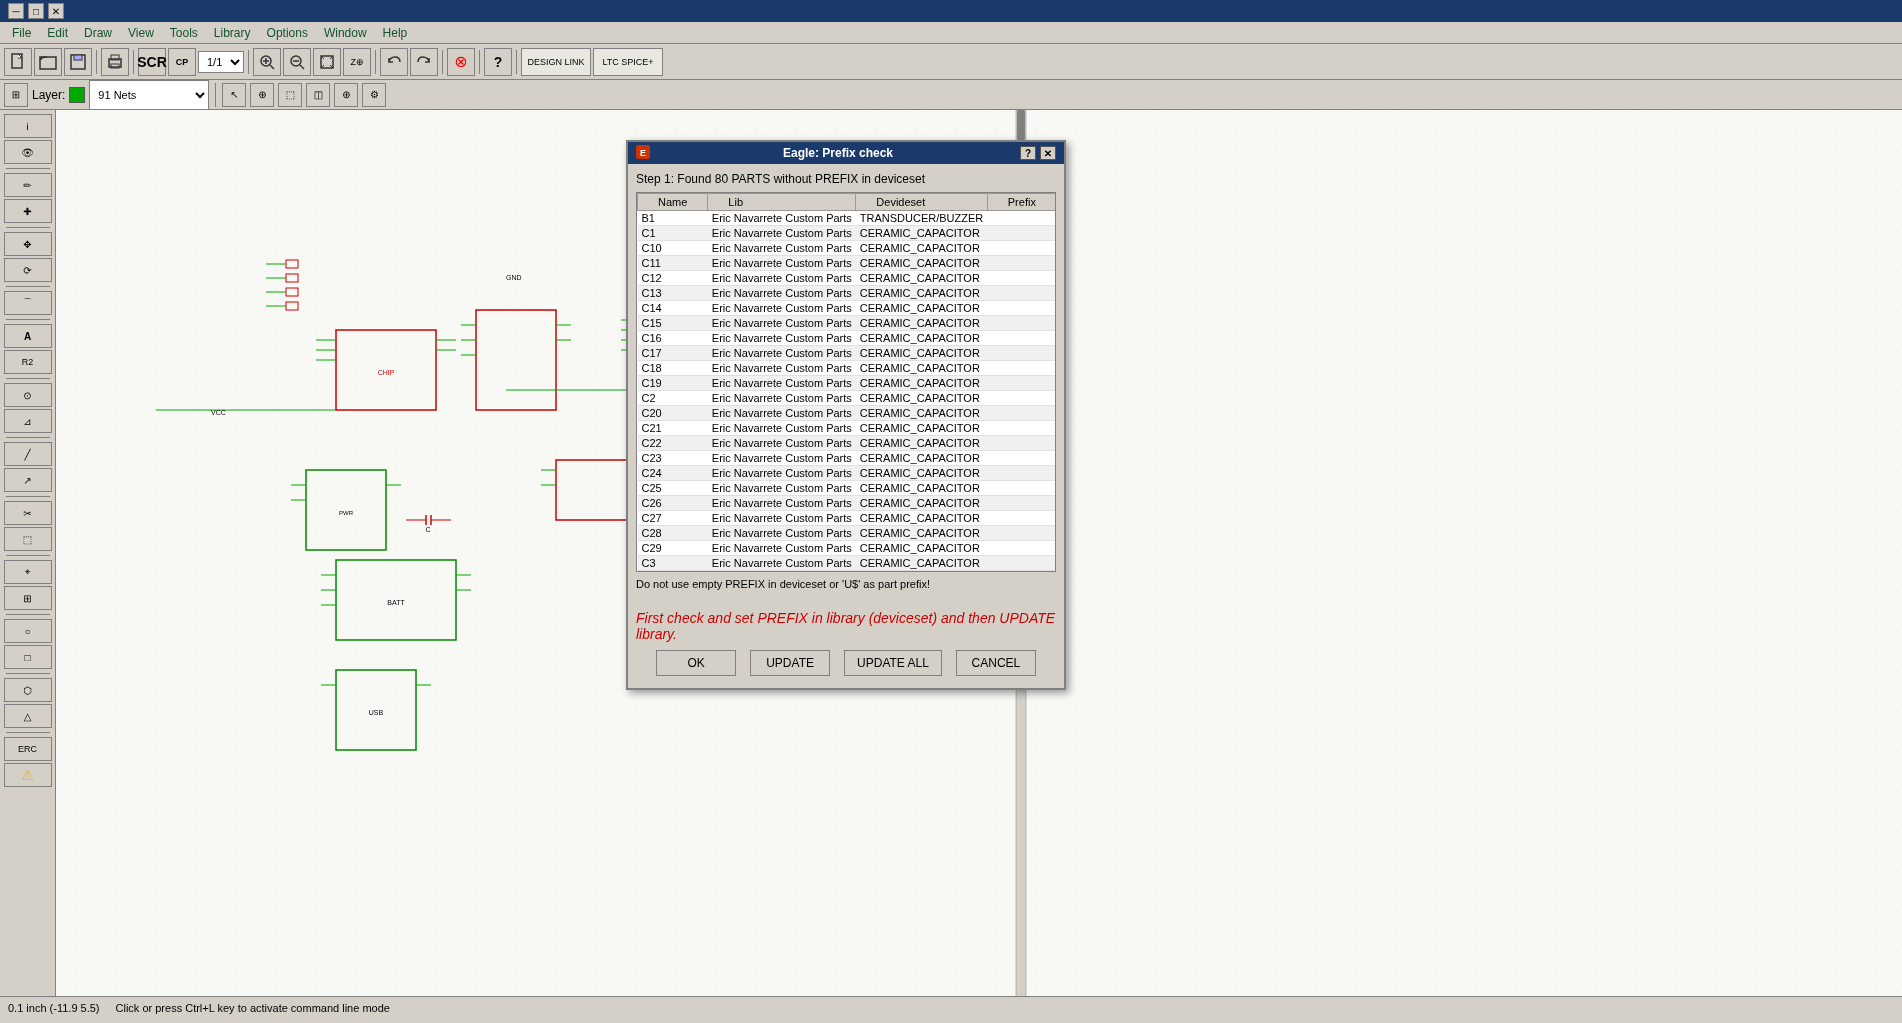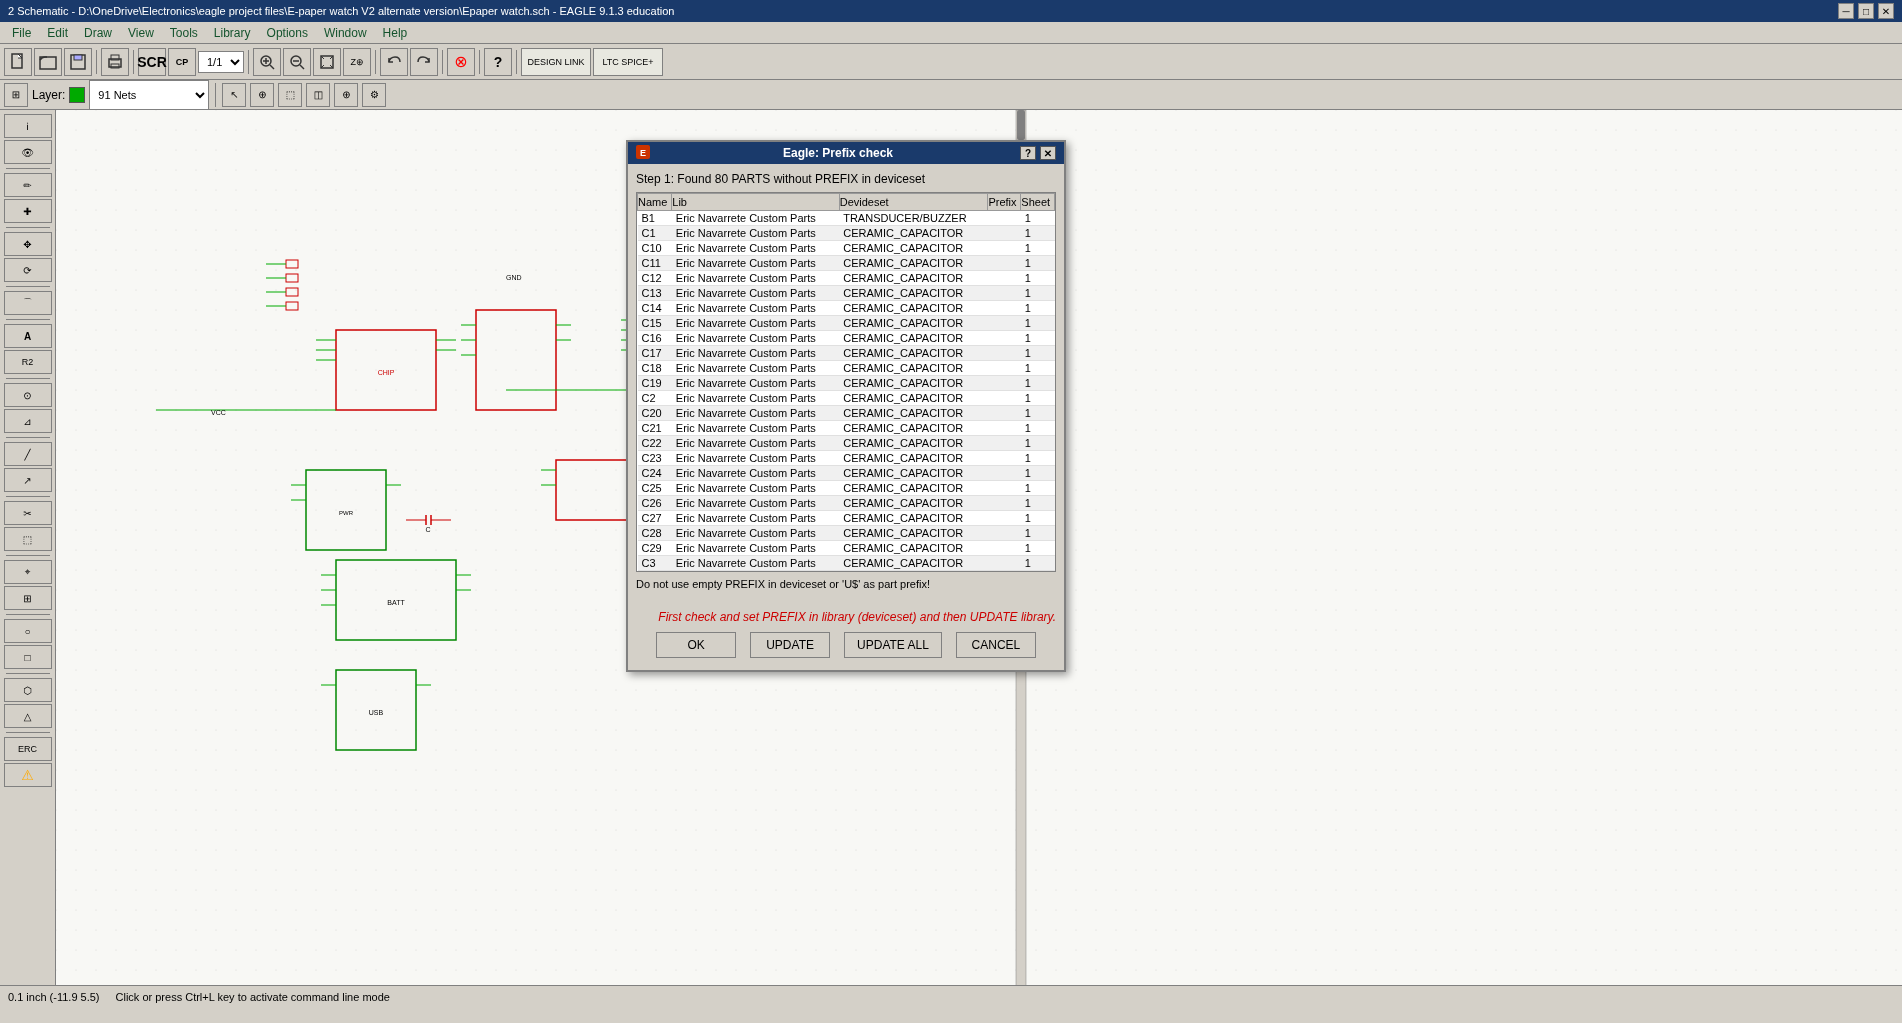--- a/index.html
+++ b/index.html
@@ -132,21 +132,21 @@
     #statusbar {
       background: #d4d0c8;
       height: 22px;
       display: flex;
       align-items: center;
       padding: 0 8px;
       border-top: 1px solid #808080;
       font-size: 11px;
       gap: 16px;
       position: absolute;
-      bottom: 16px;
+      bottom: 5px;
       left: 0;
       right: 0;
     }
 
     
     #main-area {
       display: flex;
       height: calc(100% - 22px - 22px - 36px - 30px - 22px);
       position: relative;
     }
@@ -255,21 +255,21 @@
       margin-bottom: 6px;
     }
     #parts-table {
       width: 100%;
       border-collapse: collapse;
       font-size: 11px;
     }
     #parts-table thead th {
       background: #d4d0c8;
       border: 1px solid #999;
-      padding: 2px 0;
+      padding: 2px 20px;
       text-align: left;
       font-weight: normal;
       position: sticky;
       top: 0;
     }
     #parts-table tbody tr {
       background: white;
     }
     #parts-table tbody tr:nth-child(even) {
       background: #f0f0f0;
@@ -279,25 +279,24 @@
       padding: 1px 4px;
       white-space: nowrap;
     }
 
     #dialog-warning {
       font-size: 11px;
       color: #000;
       margin-bottom: 20px;
     }
     #dialog-instruction {
-      font-size: 12px;
+      font-size: 14px;
       color: #cc0000;
       margin-bottom: 8px;
       font-style: italic;
-      text-align: right;
     }
 
     #dialog-buttons {
       display: flex;
       gap: 14px;
       justify-content: center;
       margin-bottom: 4px;
     }
     .dialog-btn {
       min-width: 80px;
@@ -319,21 +318,20 @@
     }
     .warning-icon {
       color: #ffaa00;
       font-size: 14px;
     }
   </style>
 </head>
 <body>
 
 <div id="titlebar">
-  <span>2 Schematic - D:\OneDrive\Electronics\eagle project files\E-paper watch V2 alternate version\Epaper watch.sch - EAGLE 9.1.3 education</span>
   <div id="titlebar-controls">
     <div class="title-btn">─</div>
     <div class="title-btn">□</div>
     <div class="title-btn">✕</div>
   </div>
 </div>
 
 <div id="menubar">
   <span class="menu-item">File</span>
   <span class="menu-item">Edit</span>

